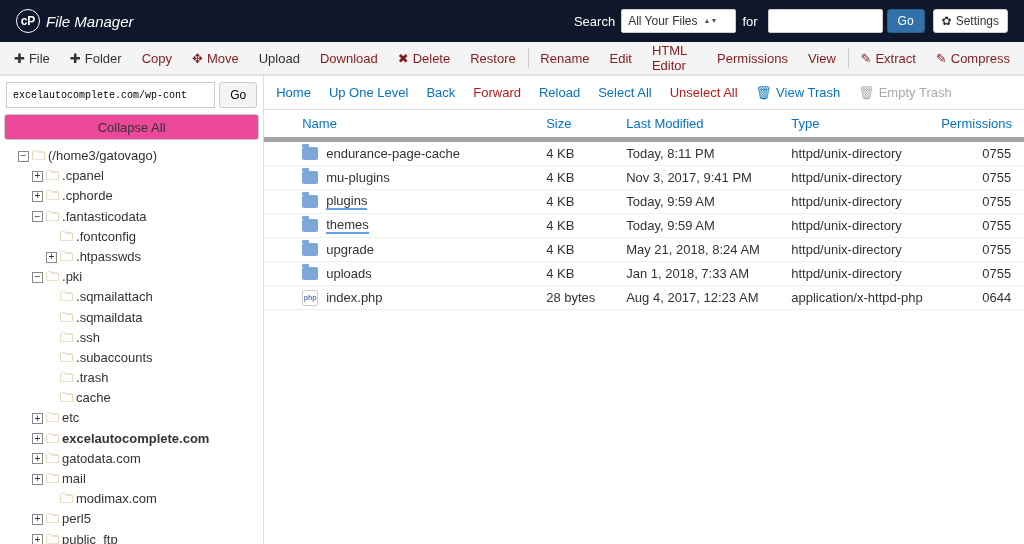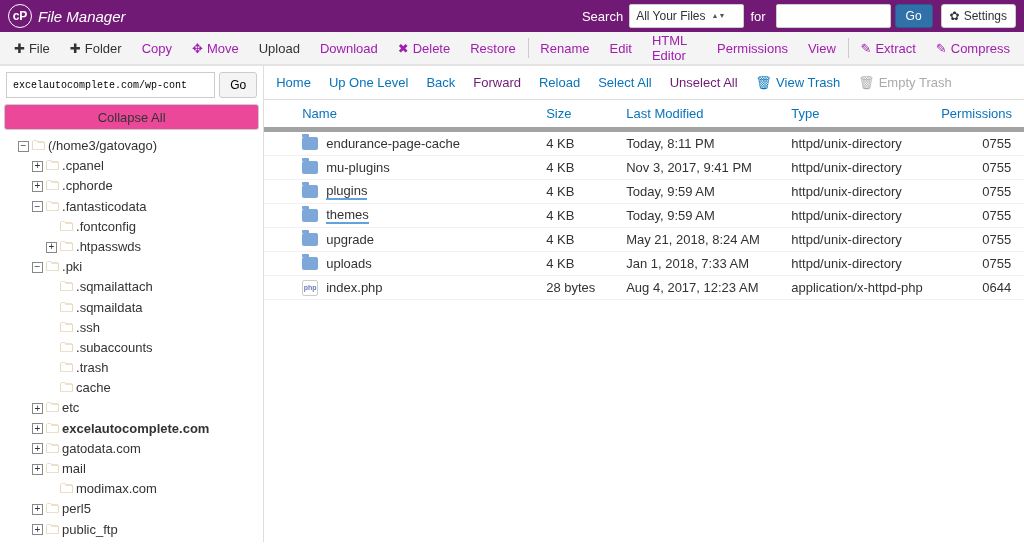--- a/index.html
+++ b/index.html
@@ -1,33 +1,33 @@
 <!DOCTYPE html>
 <html><head>
 <meta charset="utf-8">
 <style>
   * { box-sizing: border-box; margin: 0; padding: 0; font-family: Arial, Helvetica, sans-serif; }
   body { width: 1024px; height: 544px; overflow: hidden; font-size: 13px; color: #333; background: #fff; }
 
   
-  .topbar { display: flex; align-items: center; background: #701a75; color: #fff; height: 32px; padding: 0 8px; }
+  .topbar { display: flex; align-items: center; background: #0f172a; color: #fff; height: 42px; padding: 0 16px; }
   .topbar .logo { width: 24px; height: 24px; border: 1.8px solid #fff; border-radius: 50%; display: flex; align-items: center; justify-content: center; font-weight: bold; font-size: 12px; margin-right: 6px; }
   .topbar .title { font-size: 15px; font-weight: 400; font-style: italic; }
   .topbar .spacer { flex: 1; }
   .topbar .search-label { margin: 0 6px; font-size: 13px; }
   .topbar .search-select { background: #fff; color: #333; border: 1px solid #ccc; border-radius: 2px; height: 24px; font-size: 12px; padding: 0 18px 0 6px; position: relative; display:inline-flex; align-items:center; }
   .topbar .updown { display:inline-flex; flex-direction:column; line-height:4px; font-size:7px; margin-left:6px; color:#555;}
   .topbar .search-input { background: #fff; border: 1px solid #ccc; border-radius: 2px; height: 24px; width: 115px; padding: 0 6px; margin: 0 4px; }
   .topbar .go-btn { background: #3071a9; color: #fff; border: 1px solid #285e8e; border-radius: 3px; height: 24px; padding: 0 10px; font-size: 12px; cursor: pointer; }
   .topbar .settings-btn { background: #fff; color: #333; border: 1px solid #ccc; border-radius: 3px; height: 24px; padding: 0 8px; font-size: 12px; margin-left: 8px; cursor: pointer; display:flex; align-items:center; gap:4px;}
 
   
   .toolbar { display: flex; align-items: center; background: #f4f4f4; border-bottom: 2px solid #e3e3e3; height: 34px; padding: 0 4px; font-size: 13px; }
   .toolbar .tbtn { padding: 0 10px; height: 34px; display: flex; align-items: center; gap: 4px; color: #333; cursor: pointer; }
-  .toolbar .tbtn.disabled { color: #a21caf; cursor: default; }
+  .toolbar .tbtn.disabled { color: #7f1d1d; cursor: default; }
   .toolbar .sep { width: 1px; height: 20px; background: #ccc; margin: 0 2px; }
   .toolbar .ticon { font-size: 13px; }
 
   
   .main { display: flex; height: calc(544px - 34px - 34px); }
   .sidebar { width: 266px; border-right: 1px solid #ddd; padding: 6px 4px; overflow: hidden; }
   .content { flex: 1; display: flex; flex-direction: column; }
 
   
   .path-row { display: flex; gap: 4px; margin-bottom: 6px; padding: 0 2px; }
@@ -42,21 +42,21 @@
   .tree-row .expander.none { visibility: hidden; }
   .tree-row .foldr { color: #bc8c3d; font-size: 13px; }
   .tree-row.bold .label { font-weight: bold; }
   .pad1 { padding-left: 14px; }
   .pad2 { padding-left: 28px; }
   .pad3 { padding-left: 42px; }
 
   
   .actionbar { display: flex; align-items: center; gap: 18px; height: 34px; border-bottom: 1px solid #ddd; padding: 0 12px; font-size: 13px; }
   .actionbar .link { color: #0873bb; cursor: pointer; }
-  .actionbar .disabled { color: #701a75; cursor: default; }
+  .actionbar .disabled { color: #b91c1c; cursor: default; }
   .actionbar .trash-link { color: #0873bb; display:flex; align-items:center; gap:4px; cursor:pointer;}
   .actionbar .trash-dis { color: #aaa; display:flex; align-items:center; gap:4px;}
 
   
   .tbl { width: 100%; }
   .thead, .trow { display: flex; align-items: center; padding: 0 12px; }
   .thead { height: 32px; border-bottom: 5px solid #a3a3a3; color: #0873bb; font-weight: 400; }
   .trow { height: 24px; border-bottom: 1px solid #f0f0f0; color: #333; }
   .col-name { flex: 0 0 270px; display:flex; align-items:center; gap:8px; }
   .col-size { flex: 0 0 80px; }

